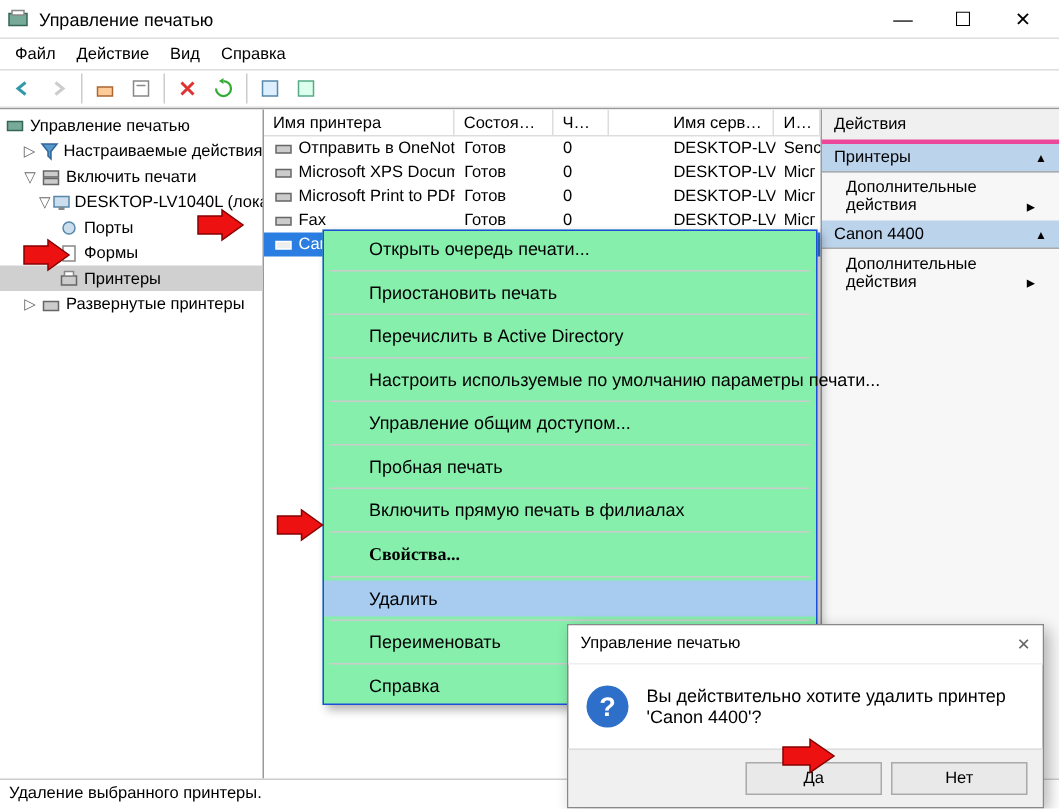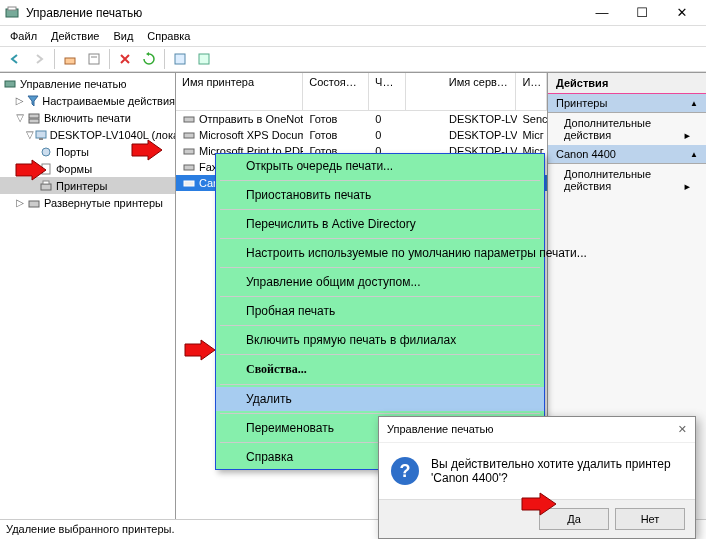--- a/index.html
+++ b/index.html
@@ -29,51 +29,51 @@
 .tree .exp { width: 12px; font-size: 10px; color: #666; display: inline-block; text-align: center; }
 .tree .ni { width: 16px; height: 16px; margin-right: 2px; display: inline-flex; align-items: center; justify-content: center; }
 .tree .node.sel { background: #d0d0d0; }
 .tree .l1 { padding-left: 2px; }
 .tree .l2 { padding-left: 14px; }
 .tree .l3 { padding-left: 26px; }
 .tree .l4 { padding-left: 38px; }
 
 
 .listpane { flex: 1; border-right: 1px solid #999; display: flex; flex-direction: column; background: #fff; overflow: hidden; position: relative; }
-.listhdr { display: flex; height: 38px; border-bottom: 1px solid #ddd; background: #fff; }
+.listhdr { display: flex; height: 18px; border-bottom: 1px solid #ddd; background: #fff; }
 .listhdr .col { border-right: 1px solid #ddd; padding: 3px 6px; overflow: hidden; white-space: nowrap; text-overflow: ellipsis; }
 .listbody { flex: 1; }
 .row { display: flex; height: 16px; align-items: center; }
 .row.sel { background: #2a7de1; color: #fff; }
 .row .cell { padding: 0 6px; overflow: hidden; white-space: nowrap; text-overflow: ellipsis; display: flex; align-items: center; }
 .row .ic { width: 14px; height: 14px; margin-right: 3px; display: inline-block; flex: none; }
 
 .c0 { width: 162px; } .c1 { width: 82px; } .c2 { width: 44px; } .c3 { width: 92px; margin-left: 37px; } .c4 { width: 36px; }
 
 
 .actions { width: 158px; background: #f7f7f7; }
-.actions .ahdr { background: #f0f0f0; padding: 4px 8px; font-weight: bold; border-bottom: 1px solid #ec4899; }
+.actions .ahdr { background: #f0f0f0; padding: 4px 8px; font-weight: normal; border-bottom: 3px solid #ec4899; }
 .actions .abar { background: #bcd3ec; padding: 3px 8px; display: flex; align-items: center; justify-content: space-between; border-bottom: 1px solid #aaa; }
 .actions .ai { padding: 4px 16px; }
 .actions .arr { font-size: 8px; }
 
 
 .ctxmenu { position: absolute; left: 215px; top: 153px; width: 330px; background: #86efac; border: 1px solid #1d4ed8; box-shadow: 3px 3px 6px rgba(0,0,0,0.3); z-index: 50; }
 .ctxmenu .ci { padding: 5px 20px 5px 30px; font-size: 12px; white-space: nowrap; }
 .ctxmenu .ci.hl { background: #a7ccf0; }
 .ctxmenu .csep { height: 1px; background: #ccc; margin: 2px 4px; }
 .ctxmenu .ci.bold { font-weight: bold; font-family: Liberation Serif, serif; }
 
 
 .dlg { position: absolute; left: 378px; top: 416px; width: 318px; background: #fff; border: 1px solid #888; box-shadow: 3px 3px 10px rgba(0,0,0,0.3); z-index: 60; }
 .dlg .dtitle { background: #fff; padding: 6px 8px; font-size: 12px; display: flex; justify-content: space-between; border-bottom: 1px solid #eee; }
 .dlg .dbody { padding: 14px 12px; display: flex; align-items: center; gap: 12px; }
 .dlg .dq { width: 28px; height: 28px; border-radius: 50%; background: #2e6fc9; color: #fff; display: flex; align-items: center; justify-content: center; font-size: 18px; font-weight: bold; flex: none; }
 .dlg .dbtns { background: #f0f0f0; padding: 8px 10px; display: flex; justify-content: flex-end; gap: 6px; border-top: 1px solid #ddd; }
-.dlg .dbtn { width: 70px; height: 22px; background: #e9e9e9; border: 1px solid #aaa; display: flex; align-items: center; justify-content: center; }
+.dlg .dbtn { width: 91px; height: 22px; background: #e9e9e9; border: 1px solid #aaa; display: flex; align-items: center; justify-content: center; }
 
 
 .status { position: absolute; left: 0; bottom: 0; height: 20px; width: 100%; border-top: 1px solid #ccc; padding: 3px 6px; background: #fff; }
 
 
 .arrow { position: absolute; z-index: 100; }
 .arrow svg { display: block; }
 </style>
 </head>
 <body>

